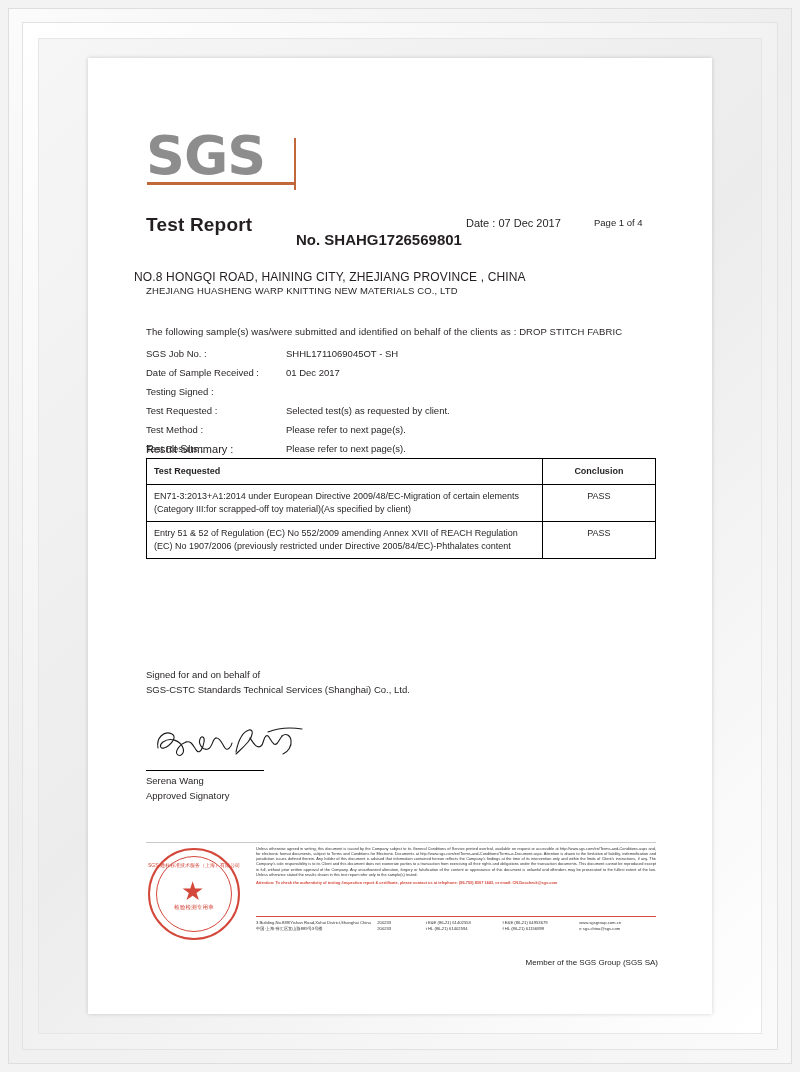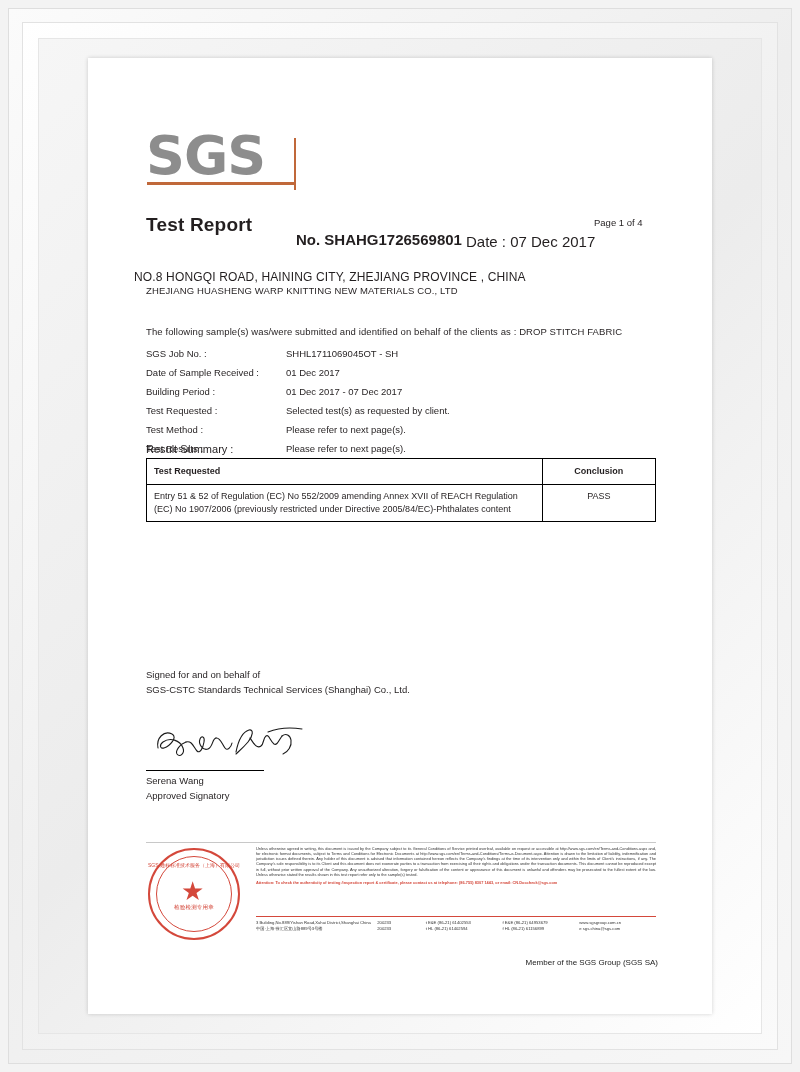--- a/index.html
+++ b/index.html
@@ -110,22 +110,21 @@
   }
   .hdr-no {
     position: absolute;
     left: 150px; top: 17px;
     font-size: 15px;
     font-weight: bold;
   }
   .hdr-date {
     position: absolute;
     left: 320px; top: 3px;
-    font-size: 15px;
-    margin-top: 16px;
+    font-size: 11px;
   }
   .hdr-page {
     position: absolute;
     left: 448px; top: 3px;
     font-size: 9.5px;
   }
 
   .company {
     position: absolute;
     left: 58px;
@@ -360,22 +359,21 @@
       <div class="details">
         <div class="row">
           <div class="lbl">SGS Job No. :</div>
           <div class="val">SHHL1711069045OT - SH</div>
         </div>
         <div class="row">
           <div class="lbl">Date of Sample Received :</div>
           <div class="val">01 Dec 2017</div>
         </div>
         <div class="row">
-          <div class="lbl">Building Period :</div>
-          <div class="val">01 Dec 2017 - 07 Dec 2017</div>
+          <div class="lbl">Testing Signed :</div>
         </div>
         <div class="row">
           <div class="lbl">Test Requested :</div>
           <div class="val">Selected test(s) as requested by client.</div>
         </div>
         <div class="row">
           <div class="lbl">Test Method :</div>
           <div class="val">Please refer to next page(s).</div>
         </div>
         <div class="row">
@@ -387,20 +385,24 @@
       <div class="result-summary">Result Summary :</div>
 
       <table class="results">
         <thead>
           <tr>
             <th class="col-test">Test Requested</th>
             <th class="col-conc">Conclusion</th>
           </tr>
         </thead>
         <tbody>
+          <tr>
+            <td class="col-test">EN71-3:2013+A1:2014 under European Directive 2009/48/EC-Migration of certain elements (Category III:for scrapped-off toy material)(As specified by client)</td>
+            <td class="col-conc conc">PASS</td>
+          </tr>
           <tr>
             <td class="col-test">Entry 51 &amp; 52 of Regulation (EC) No 552/2009 amending Annex XVII of REACH Regulation (EC) No 1907/2006 (previously restricted under Directive 2005/84/EC)-Phthalates content</td>
             <td class="col-conc conc">PASS</td>
           </tr>
         </tbody>
       </table>
 
       <div class="signed">
         <div>Signed for and on behalf of</div>
         <div>SGS-CSTC Standards Technical Services (Shanghai) Co., Ltd.</div>

